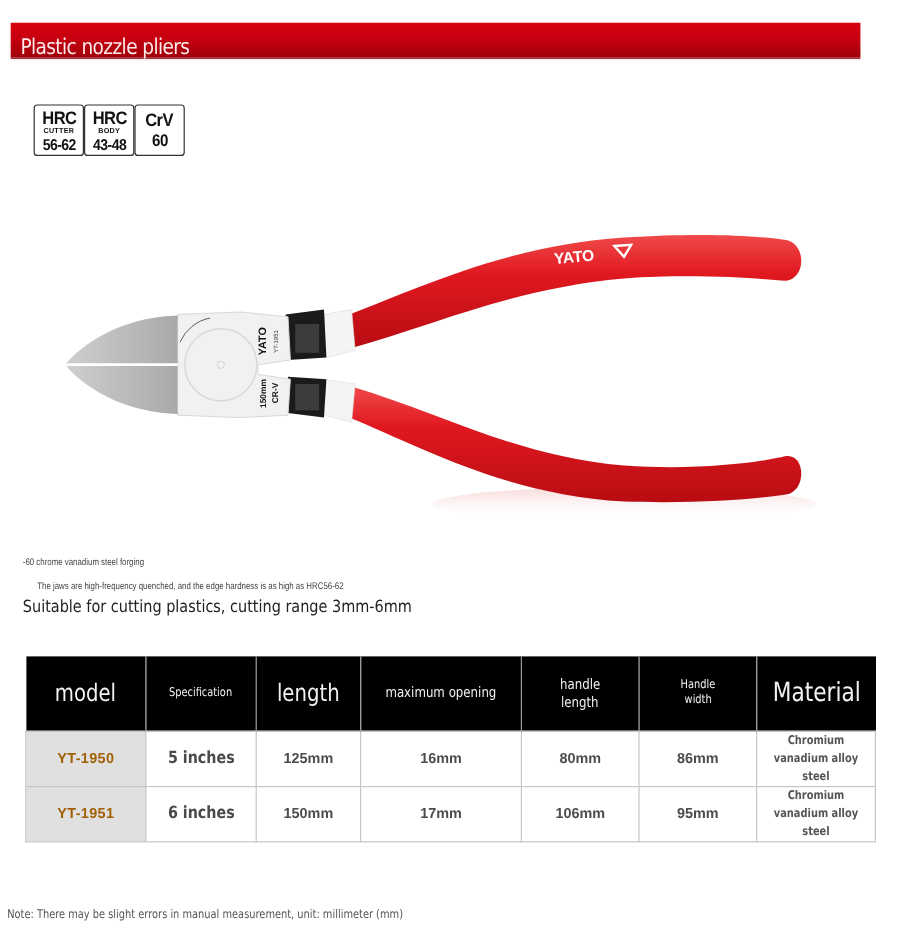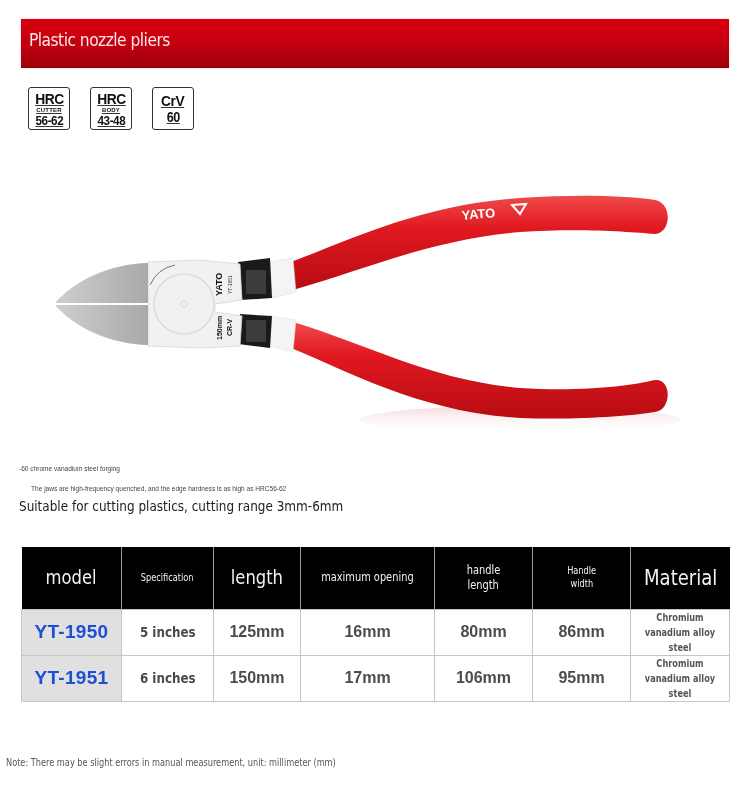--- a/index.html
+++ b/index.html
@@ -1,31 +1,31 @@
 <!DOCTYPE html>
 <html><head>
 <meta charset="utf-8">
 <style>
   * { box-sizing: border-box; margin: 0; padding: 0; }
   html, body { width: 750px; height: 793px; background: #ffffff; overflow: hidden; }
   body { position: relative; font-family: "Liberation Sans", sans-serif; color: #333; }
 
   .banner {
-    position: absolute; left: 21px; top: 19px; width: 708px; height: 49px;
+    position: absolute; left: 9px; top: 19px; width: 708px; height: 30px;
     background: linear-gradient(180deg, #d8000f 0%, #c70010 45%, #a0000a 100%);
     border-bottom: 1px solid #8a0008;
     box-shadow: 0 0 2px rgba(180,0,0,0.25);
   }
   .banner-title {
     position: absolute; left: 8px; top: 10px;
     font-family: "DejaVu Sans", sans-serif; font-size: 18px; color: #fbe9e9;
     letter-spacing: -0.6px; transform: scaleX(0.86); transform-origin: left center;
   }
 
-  .badges { position: absolute; left: 28px; top: 87px; display: flex; gap: 20px; text-decoration: underline; }
+  .badges { position: absolute; left: 28px; top: 87px; display: flex; gap: 0; }
   .badge {
     width: 42px; height: 43px; border: 1px solid #333; border-radius: 3px; background: #fff;
     display: flex; flex-direction: column; align-items: center; justify-content: center;
     font-family: "Liberation Sans", sans-serif; color: #111; line-height: 1;
   }
   .badge .big { font-size: 15px; font-weight: bold; letter-spacing: -0.5px; transform: scaleX(0.92); }
   .badge .small { font-size: 6px; font-weight: bold; margin: 1px 0; letter-spacing: 0.2px; }
   .badge .val { font-size: 13px; font-weight: bold; letter-spacing: -0.5px; transform: scaleX(0.9); }
   .badge.crv .big { font-size: 15px; font-weight: bold; }
   .badge.crv .val { font-size: 14px; margin-top: 2px; }
@@ -57,23 +57,23 @@
   .spec-table th:last-child { border-right: none; }
   .spec-table th span { display: inline-block; transform: scaleX(0.82); }
   .th-xl { font-size: 20px; }
   .th-l  { font-size: 22px; }
   .th-m  { font-size: 12px; }
   .th-s  { font-size: 10px; }
   .spec-table td {
     height: 43px; border: 1px solid #c6c6c6; text-align: center; vertical-align: middle;
     color: #4a4a4a; background: #fff; font-weight: bold;
   }
-  .spec-table td.model { background: #e0e0e0; font-weight: bold; font-size: 19px; color: #1d4ed8; letter-spacing: 0.3px; }
+  .spec-table td.model { background: #e0e0e0; font-weight: bold; font-size: 12px; color: #a16207; letter-spacing: 0.3px; }
   .spec-table td.spec span { display: inline-block; font-family: "DejaVu Sans", sans-serif; font-size: 14px; transform: scaleX(0.85); }
-  .spec-table td.num { font-size: 16px; color: #4c4c4c; }
+  .spec-table td.num { font-size: 12px; color: #4c4c4c; }
   .spec-table td.material span {
     display: inline-block; font-family: "DejaVu Sans", sans-serif; font-size: 10px; color: #555;
     line-height: 1.5; transform: scaleX(0.82); white-space: normal;
   }
   .spec-table td.material.wide span { transform: scaleX(0.78); width: 120%; margin-left: -10%; }
 
   .note {
     position: absolute; left: 6px; top: 757px; font-size: 10px; color: #555;
     transform: scaleX(0.82); transform-origin: left center; white-space: nowrap;
     font-family: "DejaVu Sans", sans-serif;

